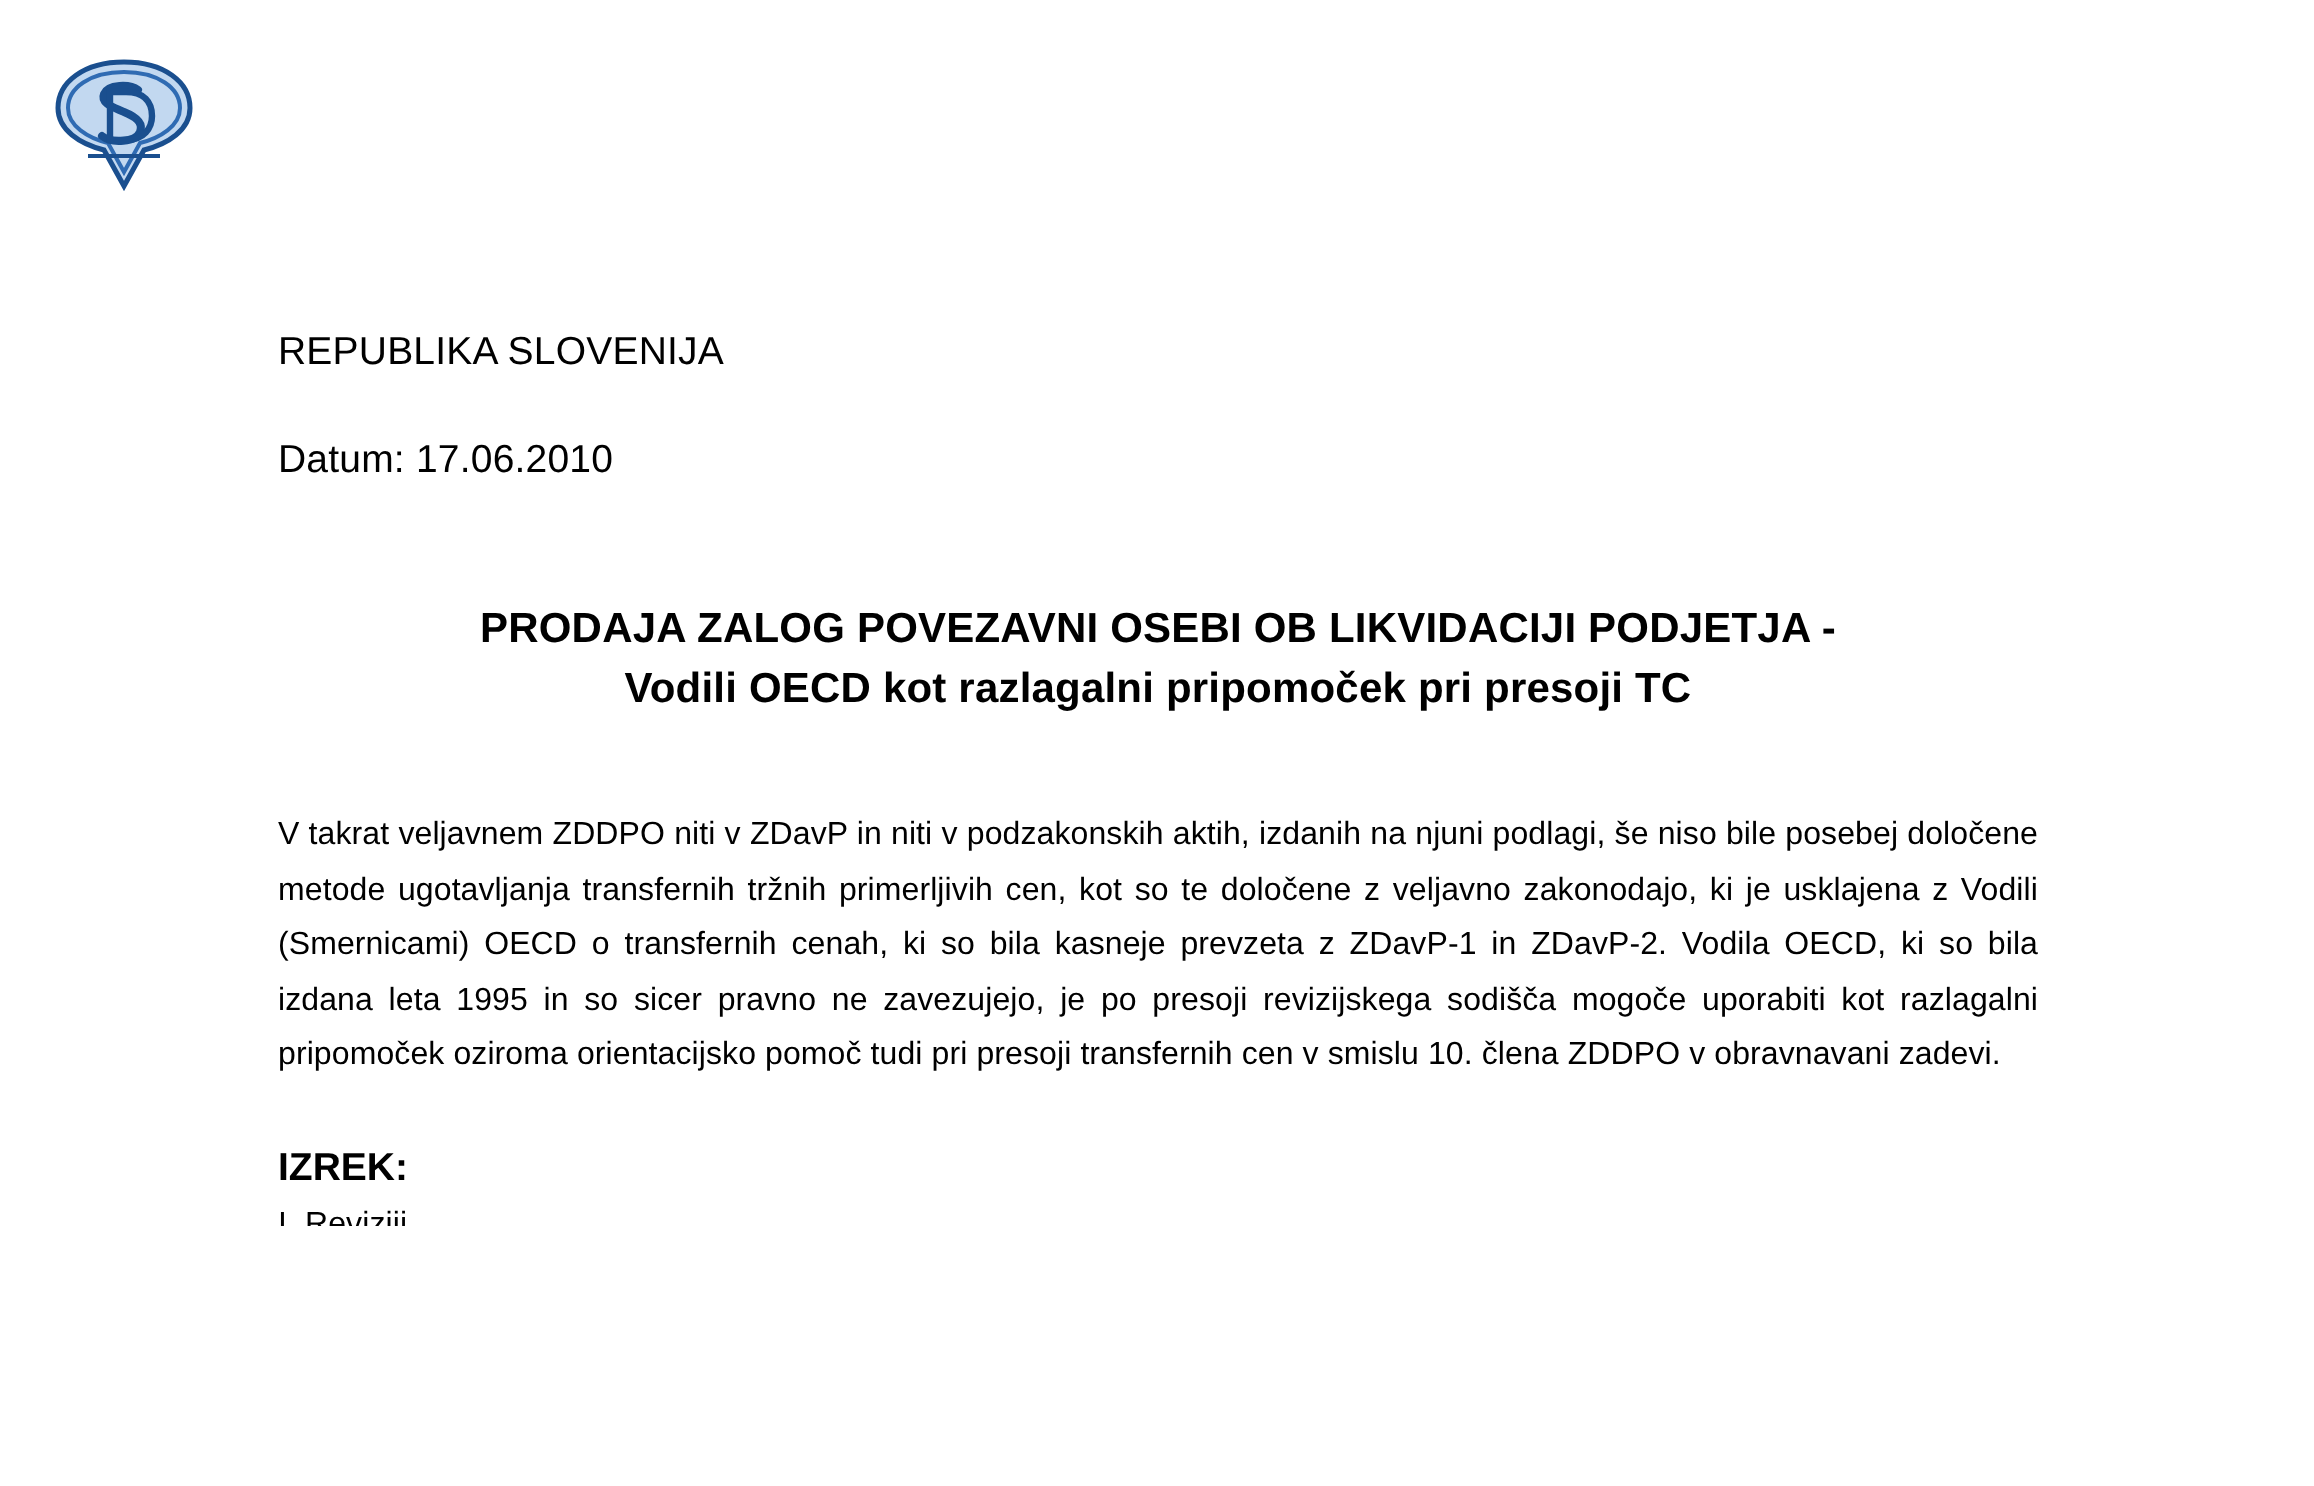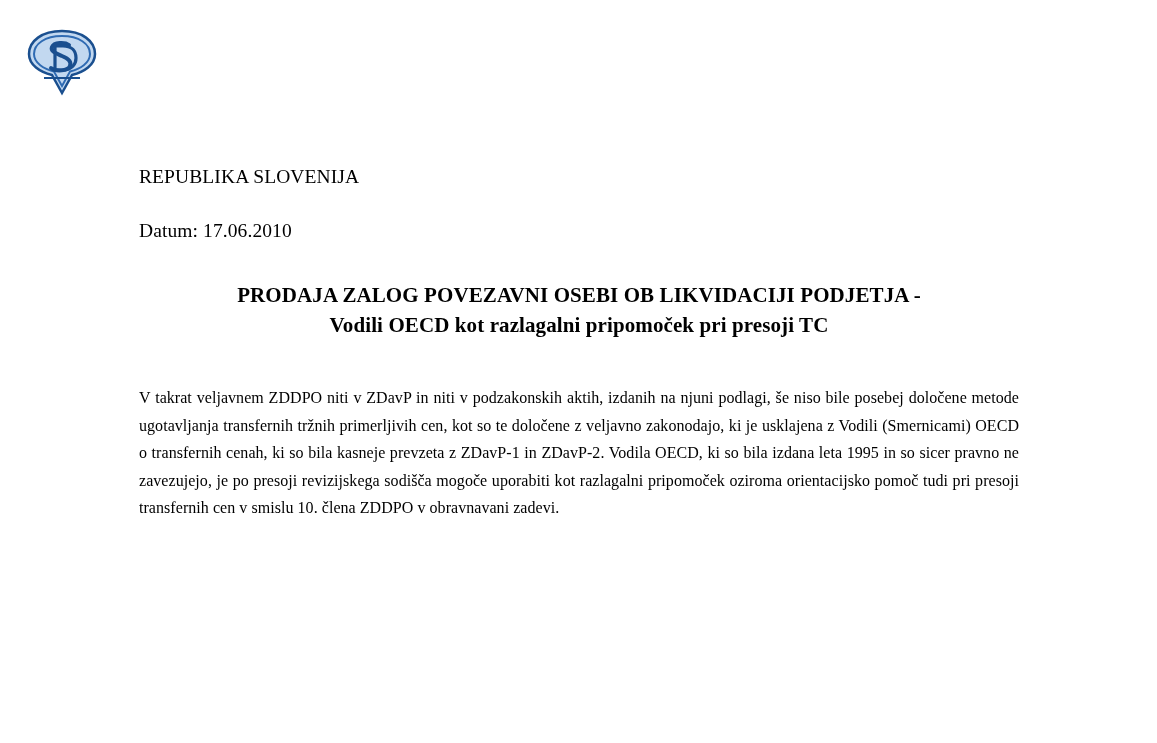--- a/index.html
+++ b/index.html
@@ -13,21 +13,20 @@
     font-family: "Liberation Sans", sans-serif;
     color: #000000;
     overflow: hidden;
     position: relative;
   }
   .page {
     position: relative;
     width: 1157px;
     height: 617px;
     background: #ffffff;
-    font-family: Liberation Serif, serif;
   }
   .logo {
     position: absolute;
     left: 22px;
     top: 28px;
     width: 80px;
     height: 68px;
   }
   .content {
     position: absolute;
@@ -42,21 +41,21 @@
   }
   .meta {
     margin-top: 27px;
   }
   .meta-line {
     font-size: 19.5px;
     line-height: 27px;
     letter-spacing: 0.1px;
   }
   .doc-title {
-    margin-top: 36px;
+    margin-top: 56px;
     text-align: center;
     font-weight: bold;
     font-size: 21px;
     line-height: 30px;
     letter-spacing: 0.1px;
   }
   .title-line-2 {
     display: block;
   }
   .section {
@@ -111,15 +110,19 @@
 
     <div class="doc-title">
       <span>PRODAJA ZALOG POVEZAVNI OSEBI OB LIKVIDACIJI PODJETJA -</span>
       <span class="title-line-2">Vodili OECD kot razlagalni pripomoček pri presoji TC</span>
     </div>
 
     <div class="section">
       <div class="section-body">V takrat veljavnem ZDDPO niti v ZDavP in niti v podzakonskih aktih, izdanih na njuni podlagi, še niso bile posebej določene metode ugotavljanja transfernih tržnih primerljivih cen, kot so te določene z veljavno zakonodajo, ki je usklajena z Vodili (Smernicami) OECD o transfernih cenah, ki so bila kasneje prevzeta z ZDavP-1 in ZDavP-2. Vodila OECD, ki so bila izdana leta 1995 in so sicer pravno ne zavezujejo, je po presoji revizijskega sodišča mogoče uporabiti kot razlagalni pripomoček oziroma orientacijsko pomoč tudi pri presoji transfernih cen v smislu 10. člena ZDDPO v obravnavani zadevi.</div>
     </div>
 
+    <div class="section-2">
+      <div class="section-heading">IZREK:</div>
+      <div class="section-body clipped">I. Reviziji</div>
+    </div>
 
   </div>
 </div>
 
 </body></html>

